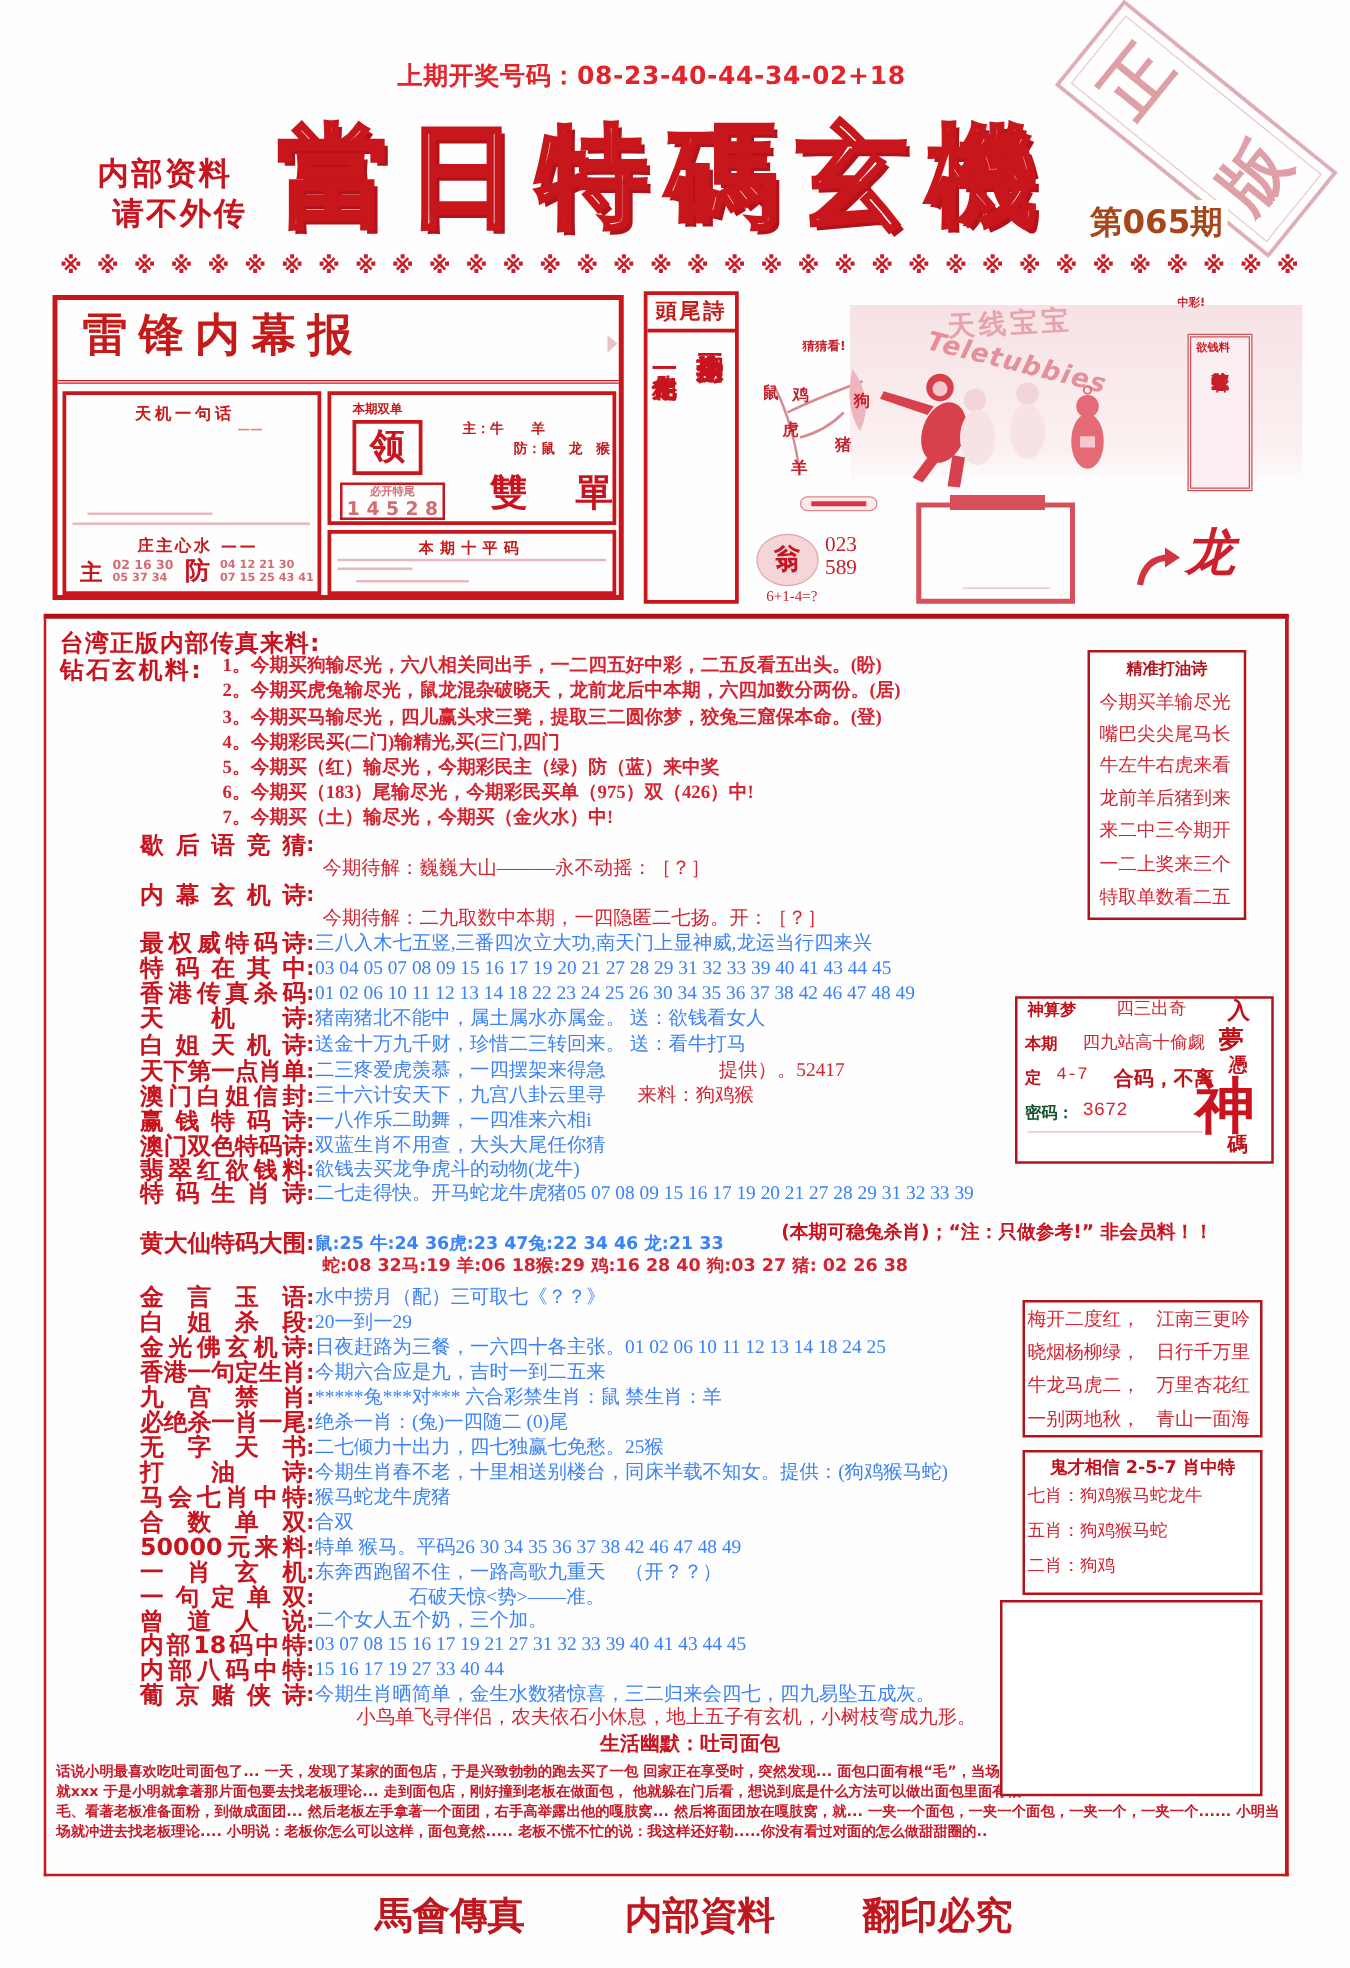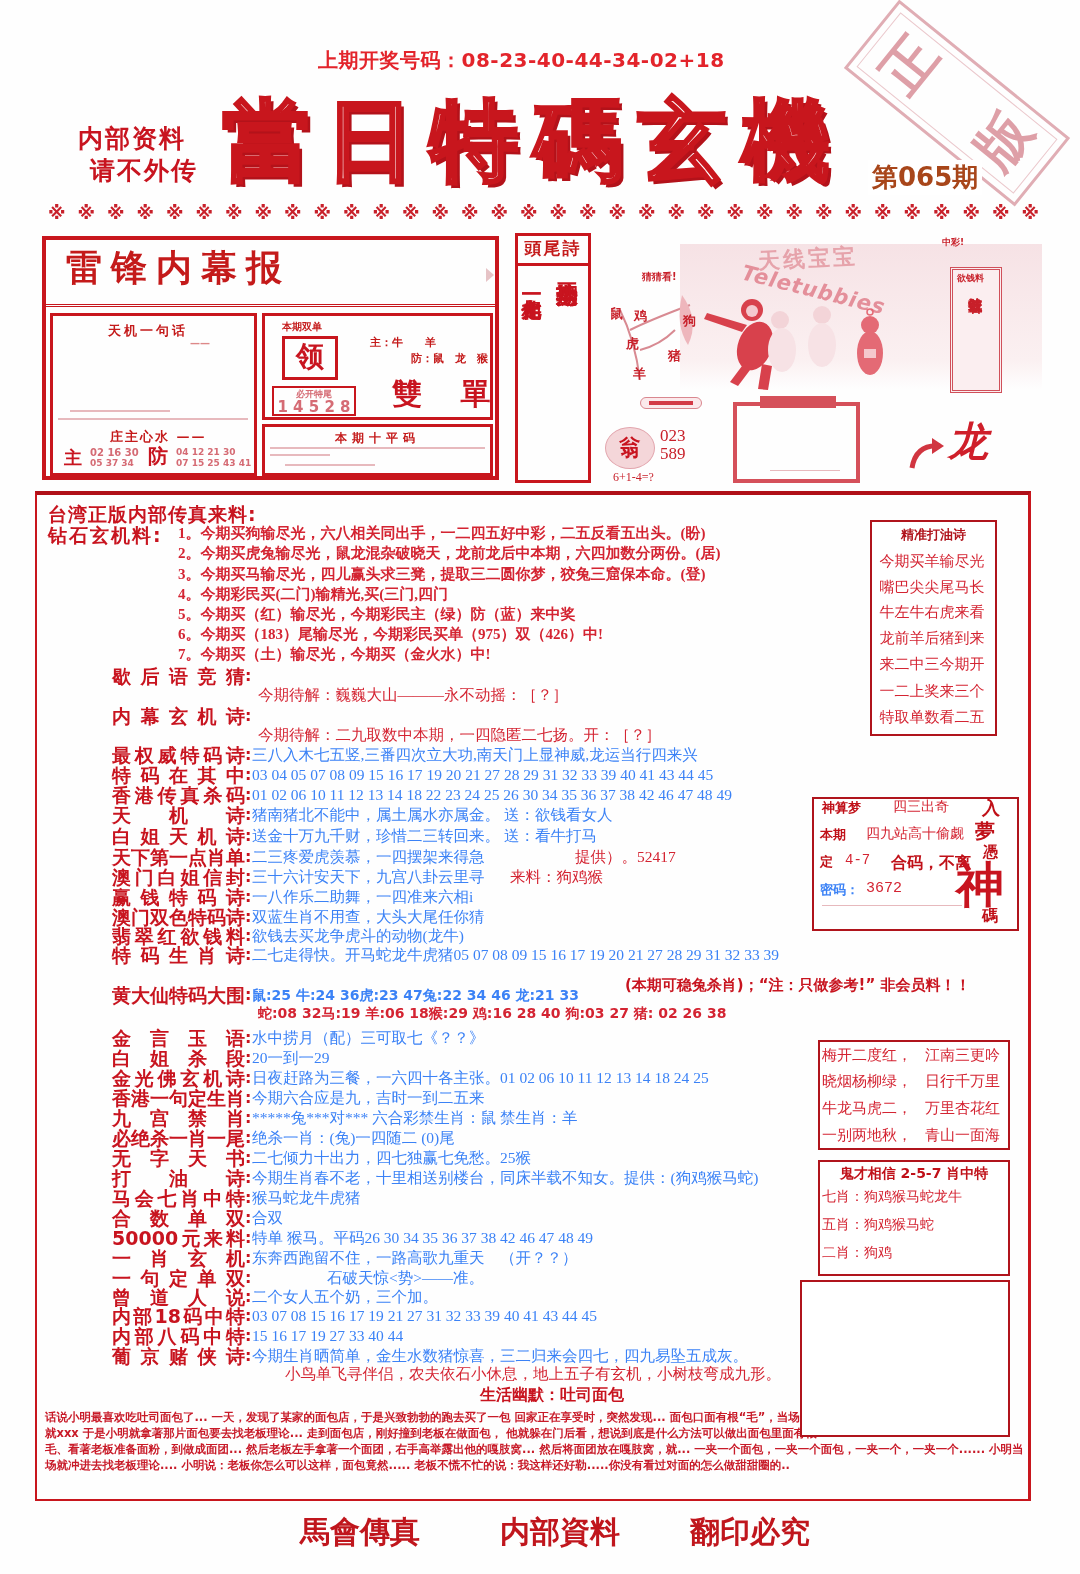--- a/index.html
+++ b/index.html
@@ -229,21 +229,21 @@
 <div class="abs poem-line" style="left:873px;top:708px;">特取单数看二五</div>
 
 <div class="box sbox" style="left:812px;top:797px;width:207px;height:134px;"></div>
 <div class="abs" style="left:822px;top:799px;font-size:13px;font-weight:bold;color:#c01018;">神算梦</div>
 <div class="abs" style="left:893px;top:798px;font-family:'DejaVu Serif',serif;font-size:14px;color:#d42432;">四三出奇</div>
 <div class="abs" style="left:820px;top:826px;font-size:13px;font-weight:bold;color:#c01018;">本期</div>
 <div class="abs" style="left:866px;top:825px;font-family:'DejaVu Serif',serif;font-size:14px;color:#d42432;">四九站高十偷觑</div>
 <div class="abs" style="left:820px;top:853px;font-size:13px;font-weight:bold;color:#c01018;">定</div>
 <div class="abs" style="left:845px;top:852px;font-family:'Liberation Mono',monospace;font-size:14px;color:#d42432;">4-7</div>
 <div class="abs" style="left:891px;top:853px;font-size:16px;font-weight:bold;color:#c01018;">合码，不离</div>
-<div class="abs" style="left:820px;top:881px;font-size:13px;font-weight:bold;color:#3b82f6;">密码：</div>
+<div class="abs" style="left:820px;top:881px;font-size:13px;font-weight:bold;color:#14532d;">密码：</div>
 <div class="abs" style="left:866px;top:880px;font-family:'Liberation Mono',monospace;font-size:15px;color:#d42432;">3672</div>
 <div class="faint-line" style="left:822px;top:905px;width:140px;height:1px;"></div>
 <div class="abs" style="left:982px;top:796px;font-size:18px;font-weight:bold;color:#c01018;">入</div>
 <div class="abs" style="left:975px;top:818px;font-size:20px;font-weight:bold;color:#c01018;">夢</div>
 <div class="abs" style="left:983px;top:843px;font-size:15px;font-weight:bold;color:#c01018;">憑</div>
 <div class="abs" style="left:956px;top:853px;font-size:48px;font-weight:bold;color:#c8141f;">神</div>
 <div class="abs" style="left:982px;top:906px;font-size:16px;font-weight:bold;color:#c01018;">碼</div>
 
 <div class="box sbox" style="left:818px;top:1040px;width:192px;height:110px;"></div>
 <div class="abs" style="left:822px;top:1046px;font-family:'DejaVu Serif',serif;font-size:15px;color:#d42432;">梅开二度红，</div>

